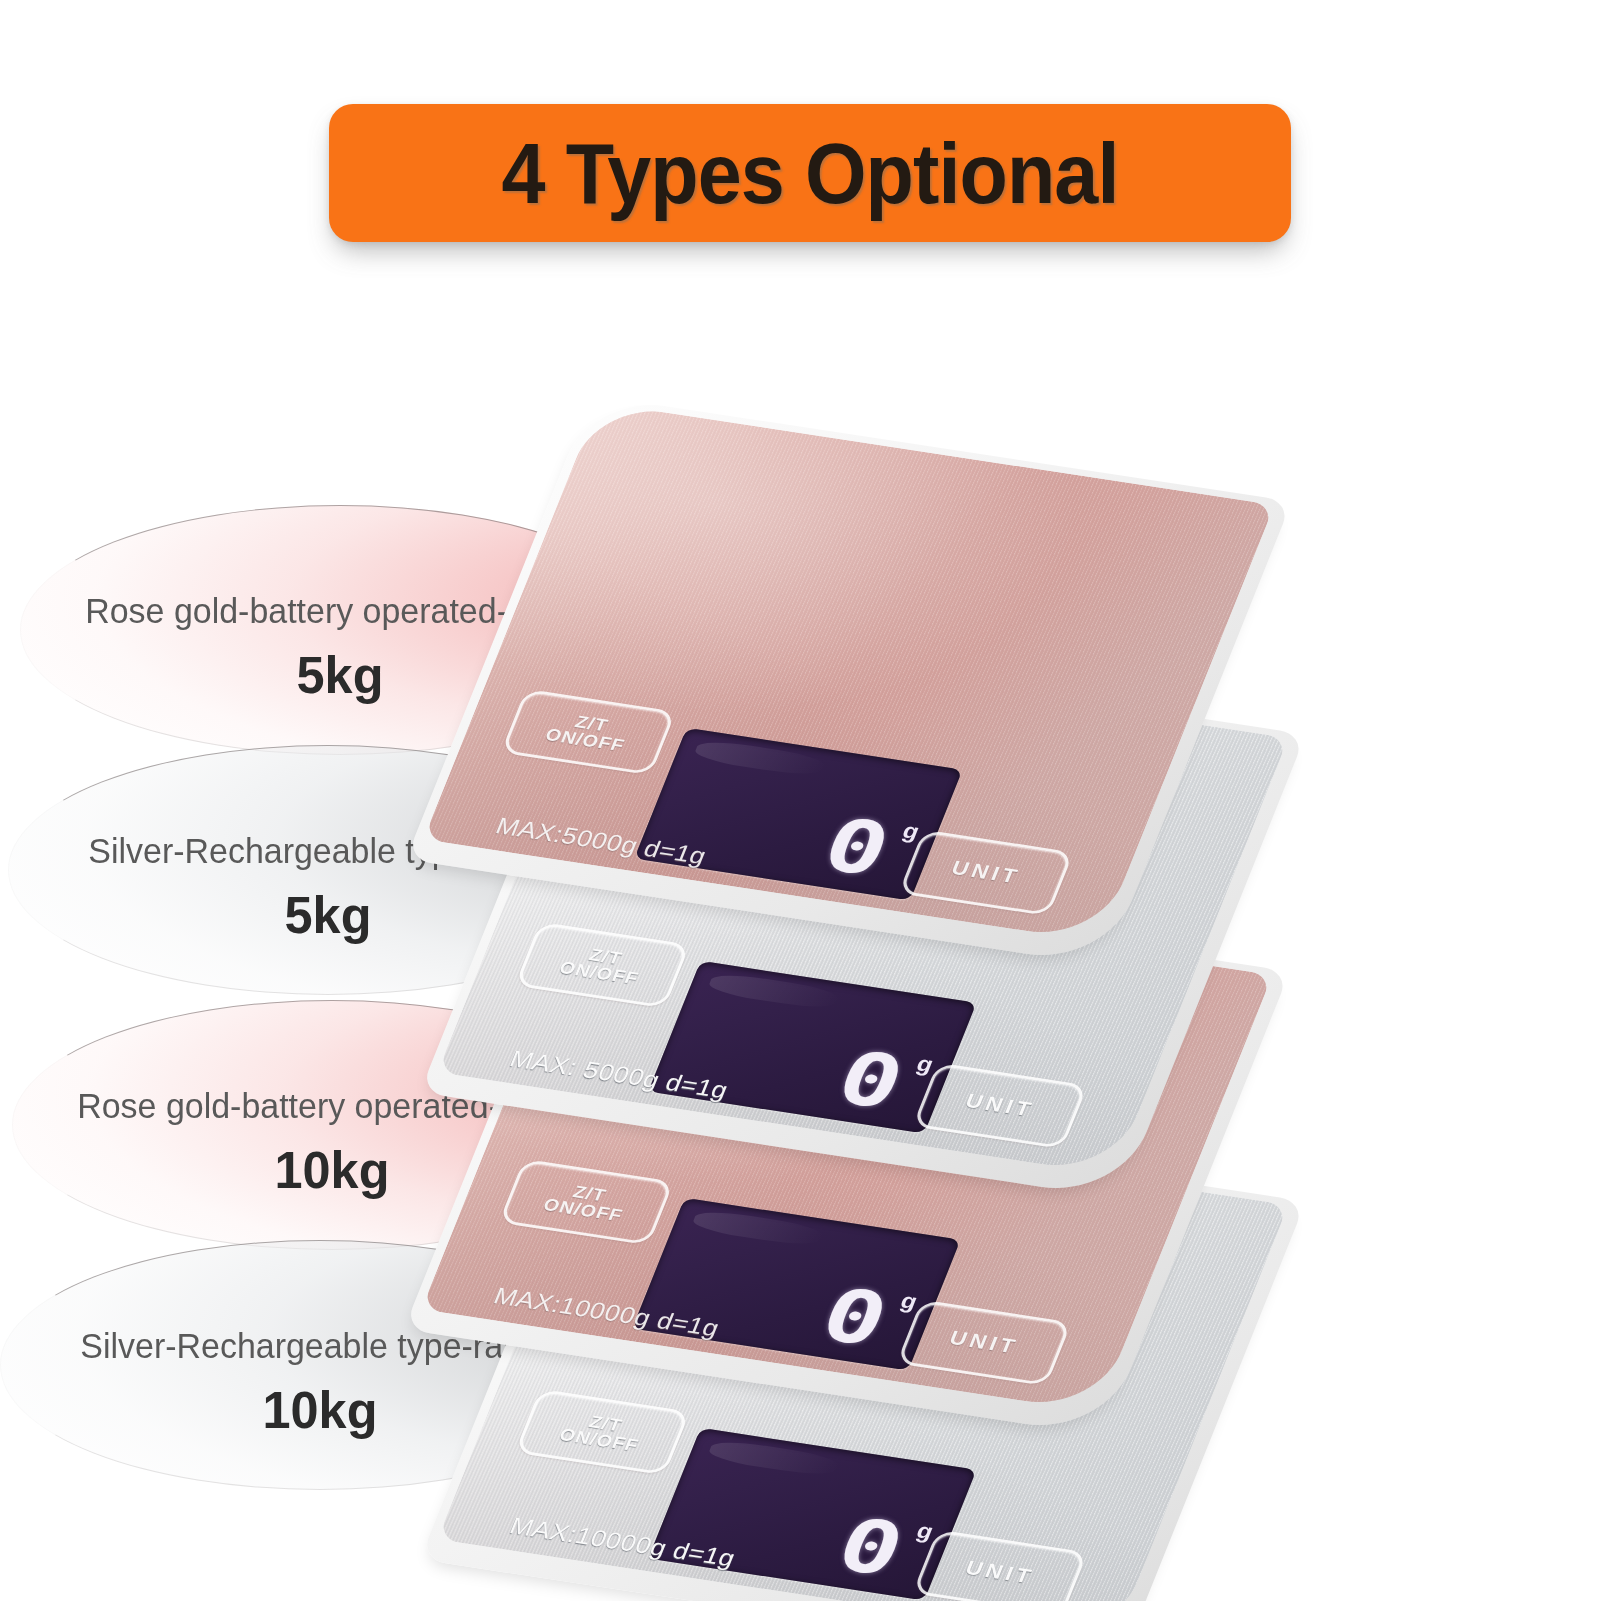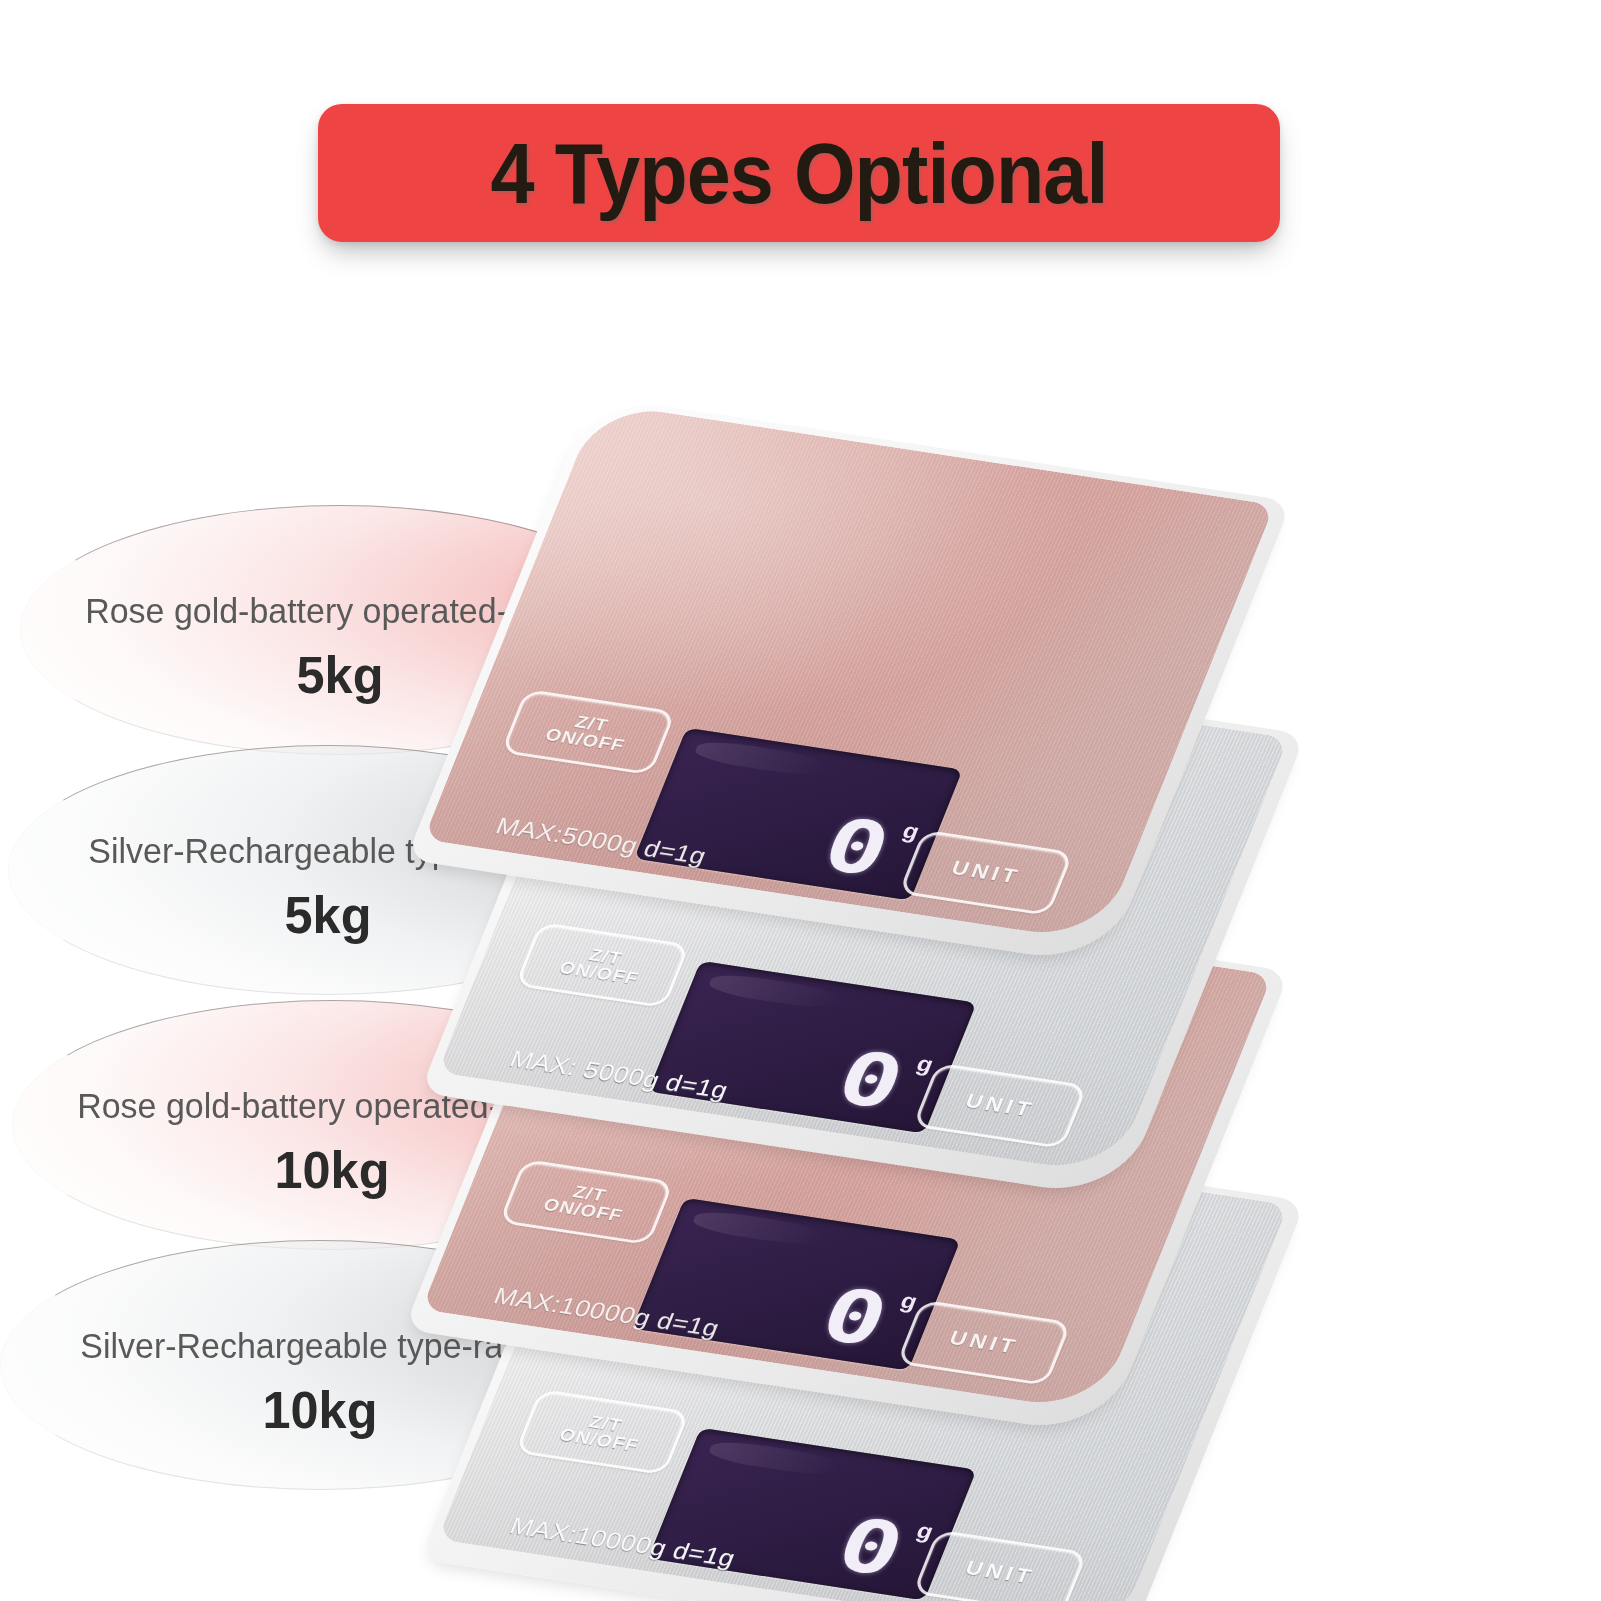--- a/index.html
+++ b/index.html
@@ -6,22 +6,22 @@
   body{
     width:1601px;height:1601px;
     background:#ffffff;
     font-family:"Liberation Sans", sans-serif;
     overflow:hidden;
     position:relative;
   }
 
   
   #title-card{
-    position:absolute;left:318px;top:104px;width:962px;height:138px;
-    background:#ef4444;border-radius:24px;
+    position:absolute;left:329px;top:104px;width:962px;height:138px;
+    background:#f97316;border-radius:24px;
     box-shadow:0 14px 26px -6px rgba(90,90,90,.42),
                0 2px 6px rgba(120,120,120,.18);
   }
   #title-text{
     position:absolute;left:0;top:0;width:100%;height:100%;
     display:flex;align-items:center;justify-content:center;
     font-size:86px;font-weight:bold;color:#231a12;
     letter-spacing:-1px;
     transform:scaleX(.92);
     text-shadow:2px 2px 2px rgba(120,110,100,.45);

